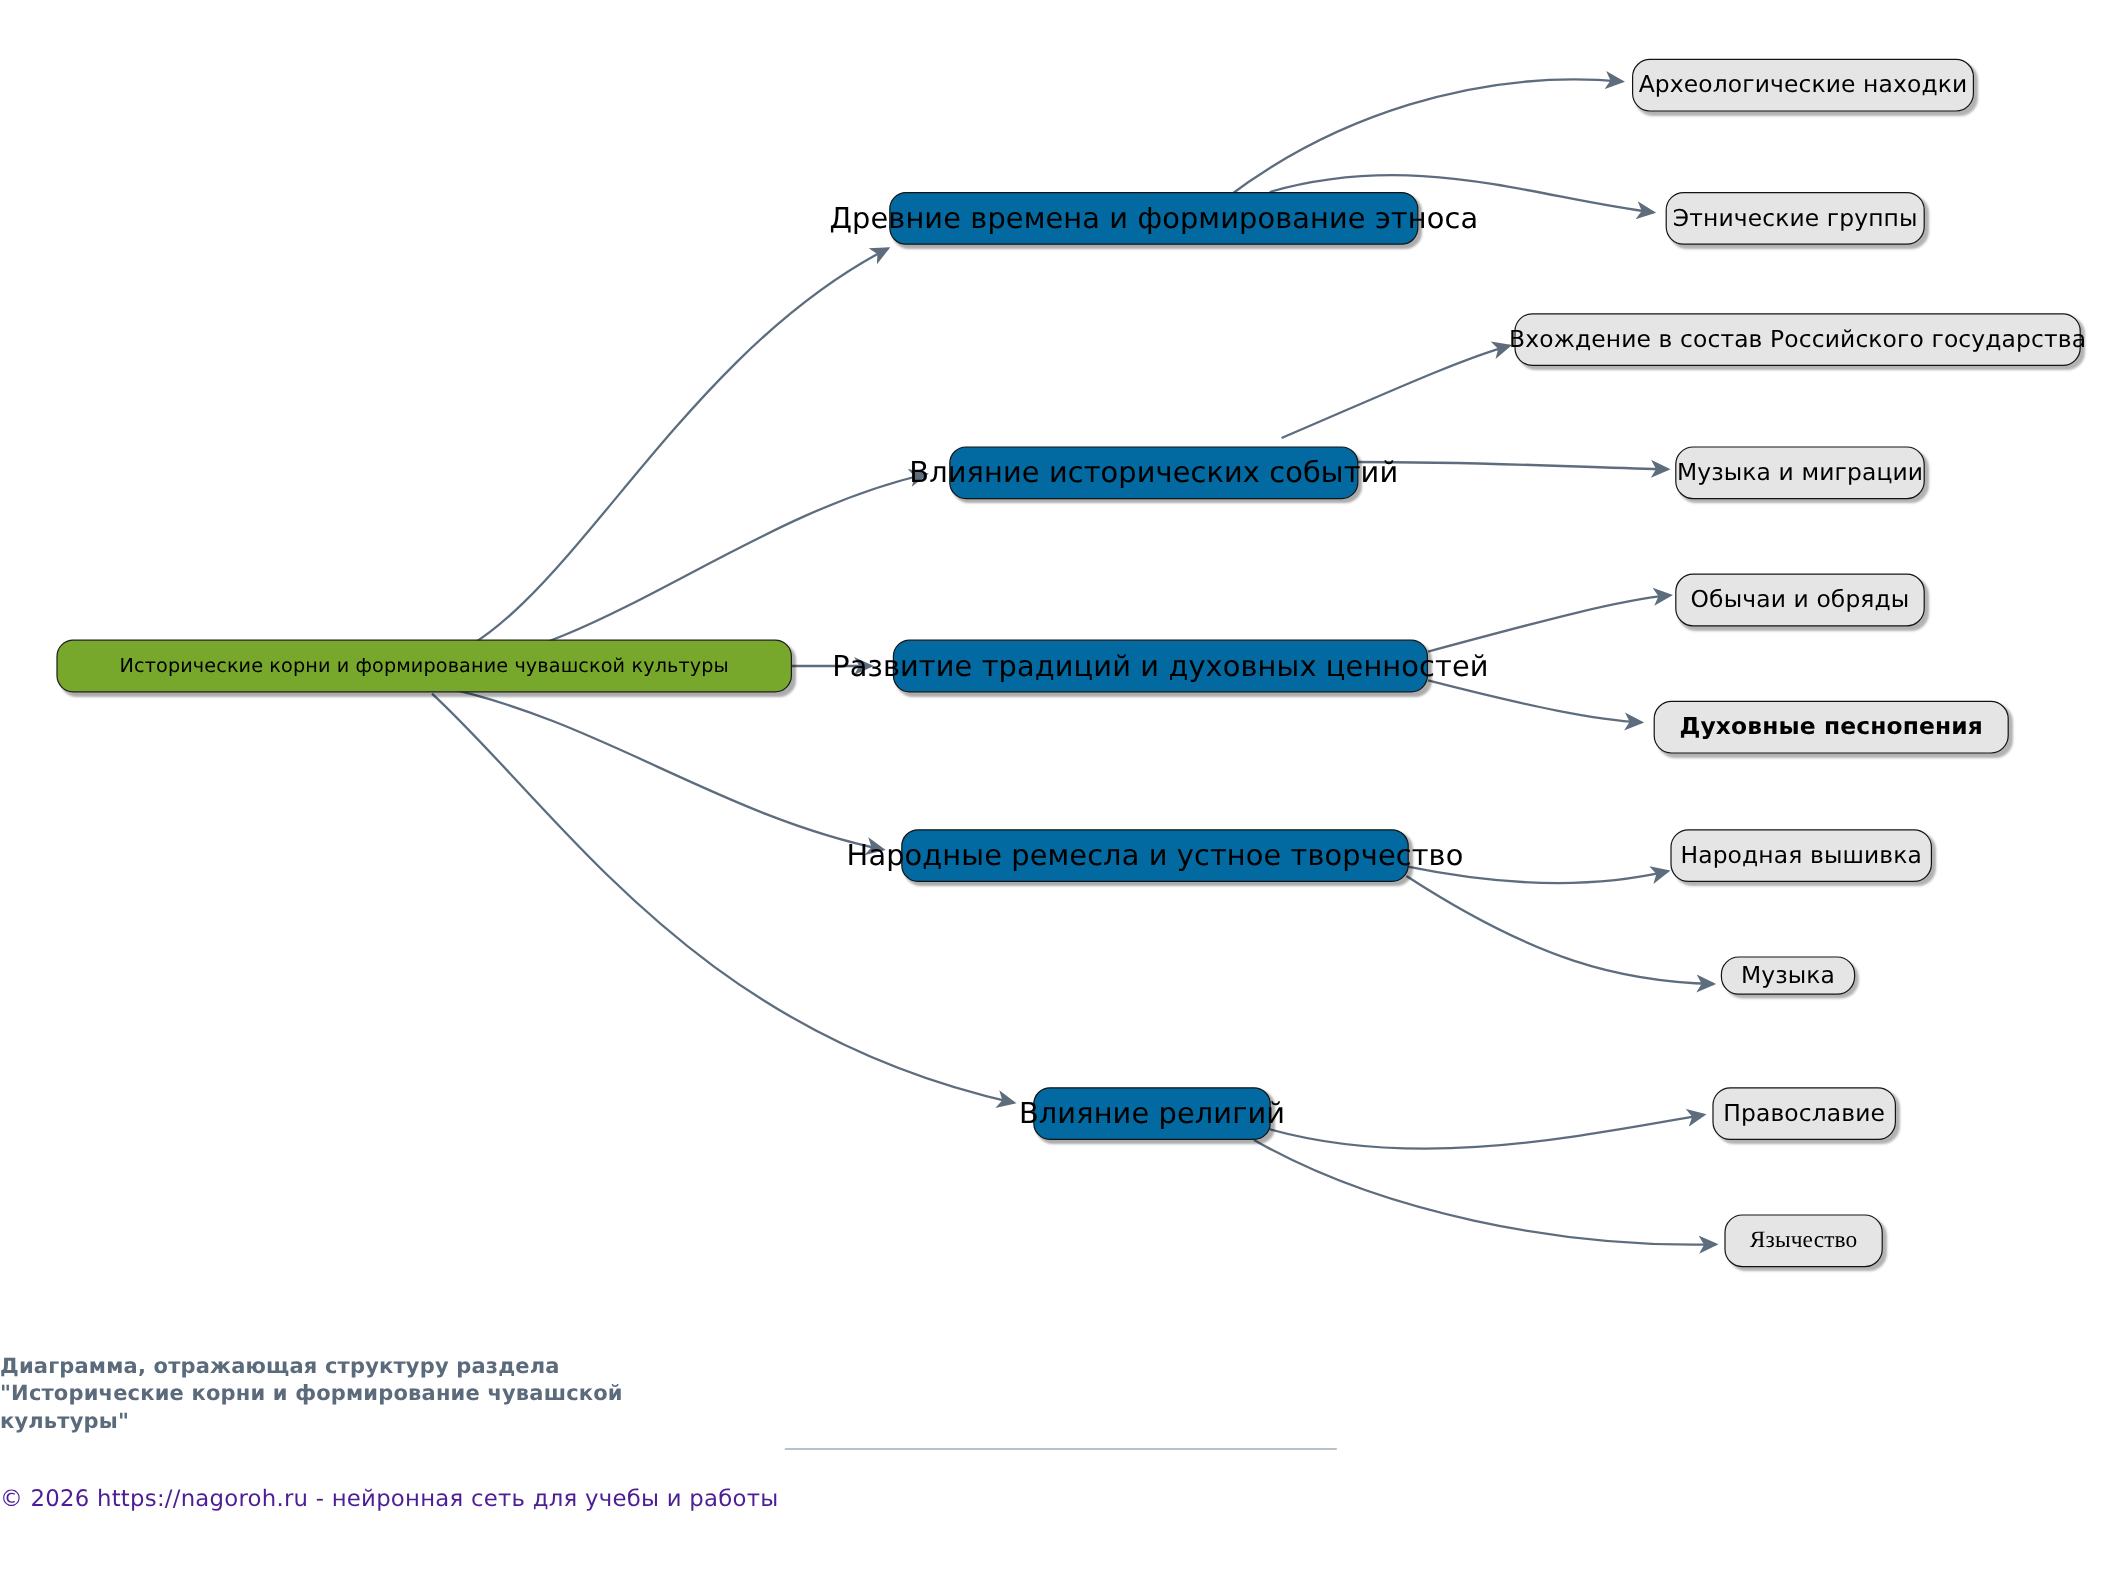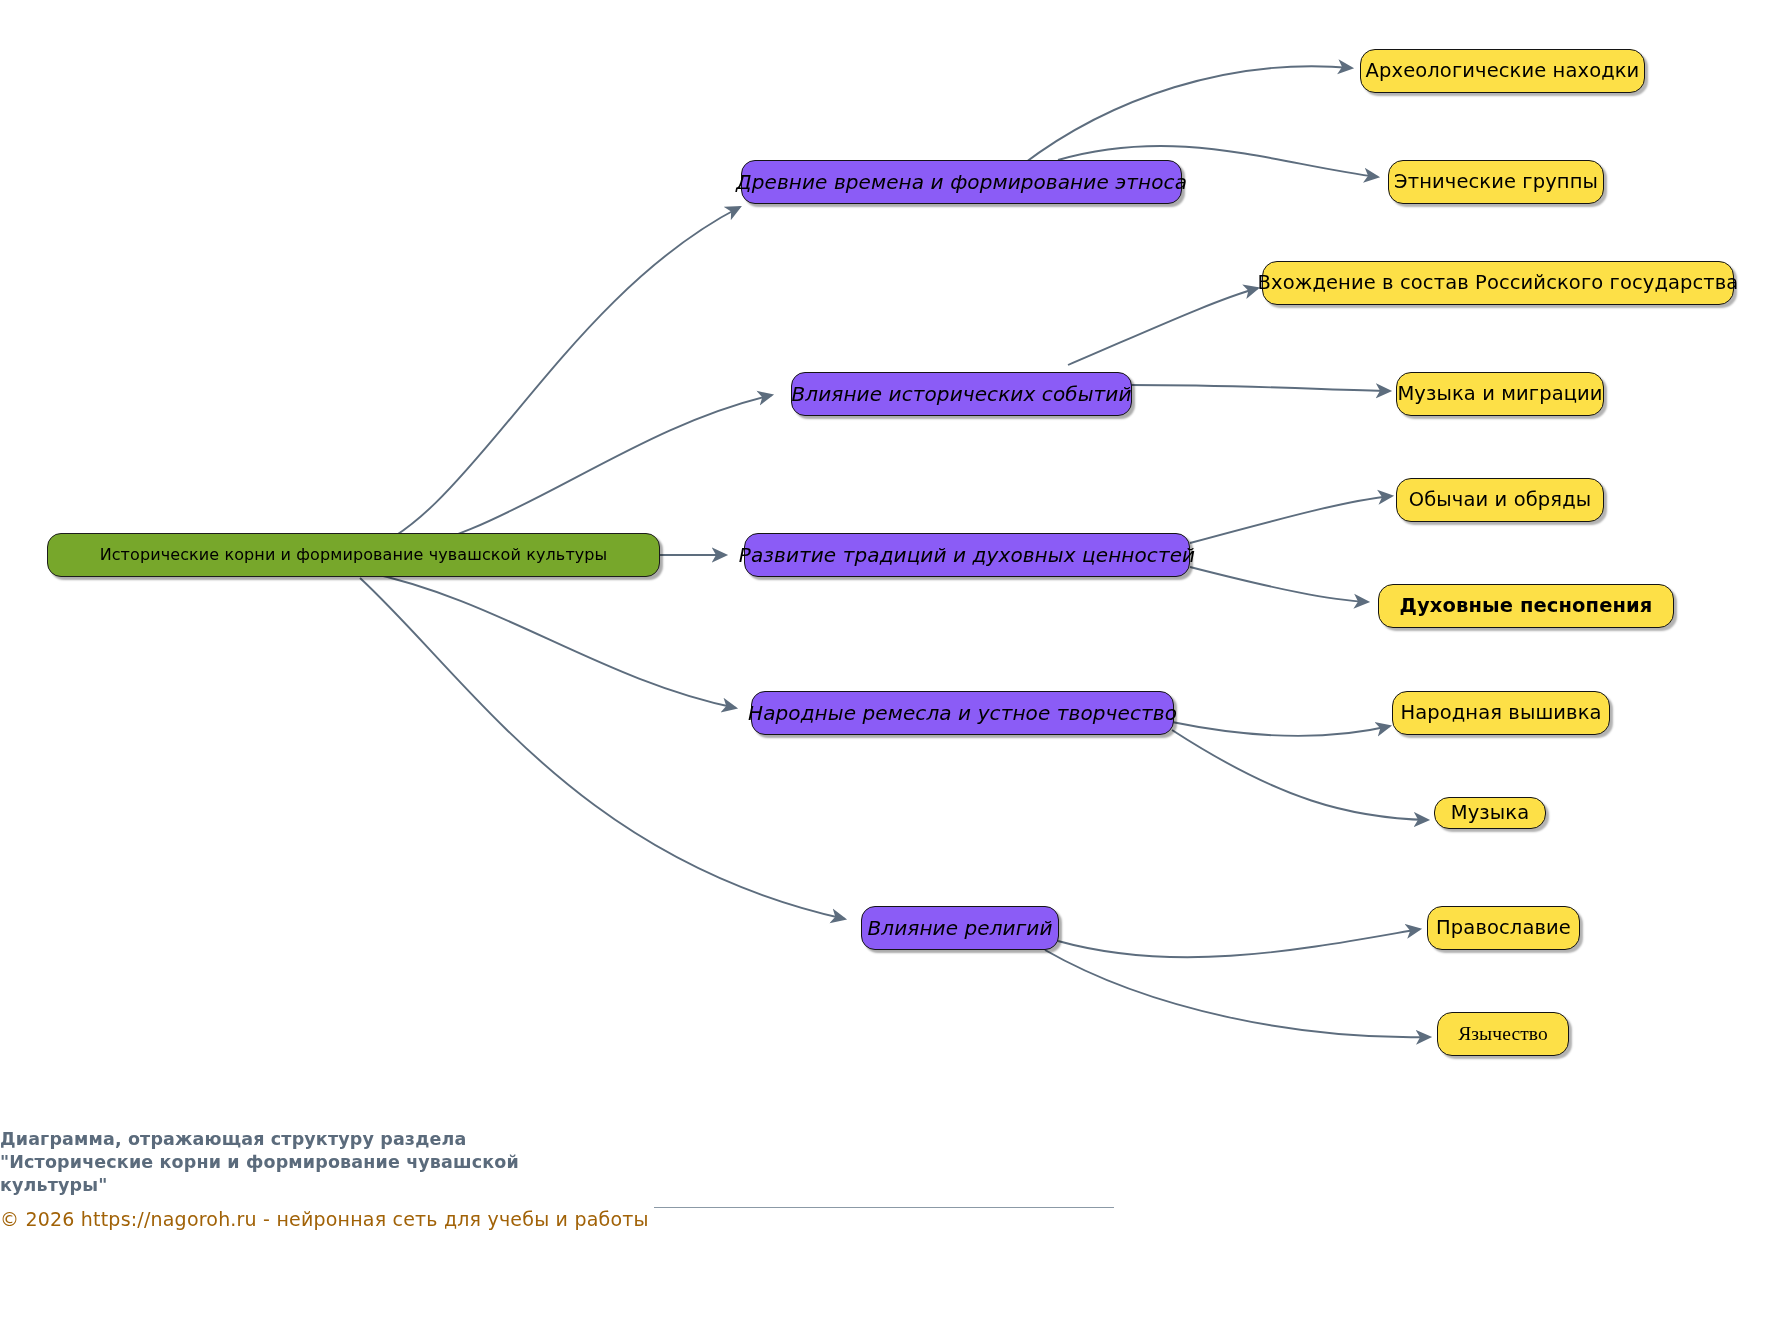--- a/index.html
+++ b/index.html
@@ -50,28 +50,27 @@
     box-shadow: 3px 3px 2px rgba(0,0,0,0.33);
   }
 
   .node.root {
     background: #77a72b;
     border-color: #1c1c1c;
     font-size: 16px;
   }
 
   .node.branch {
-    background: #8b5cf6;
+    background: #0369a1;
     border-color: #141414;
-    font-size: 20px;
-    font-style: italic;
+    font-size: 24px;
   }
 
   .node.leaf {
-    background: #fde047;
+    background: #e5e5e5;
     border-color: #141414;
     border-width: 1.7px;
     border-radius: 15px;
     font-size: 19.5px;
     box-shadow: 3px 3px 2px rgba(0,0,0,0.30);
   }
 
   
   #footer {
     position: absolute;
@@ -87,21 +86,22 @@
     line-height: 1.32;
     letter-spacing: 0.15px;
   }
   .caption-rule {
     width: 460px;
     height: 0;
     margin: 10px auto 0 auto;
     border-top: 1.6px solid #8b99a6;
   }
   .copyright {
-    color: #a16207;
+    margin-top: 30px;
+    color: #4c1d95;
     font-size: 19px;
     letter-spacing: 0.2px;
   }
 </style>
 </head>
 <body>
 
 <div id="stage">
 
   <svg id="edges" viewBox="0 0 1767 1317" width="1767" height="1317" xmlns="http://www.w3.org/2000/svg">

